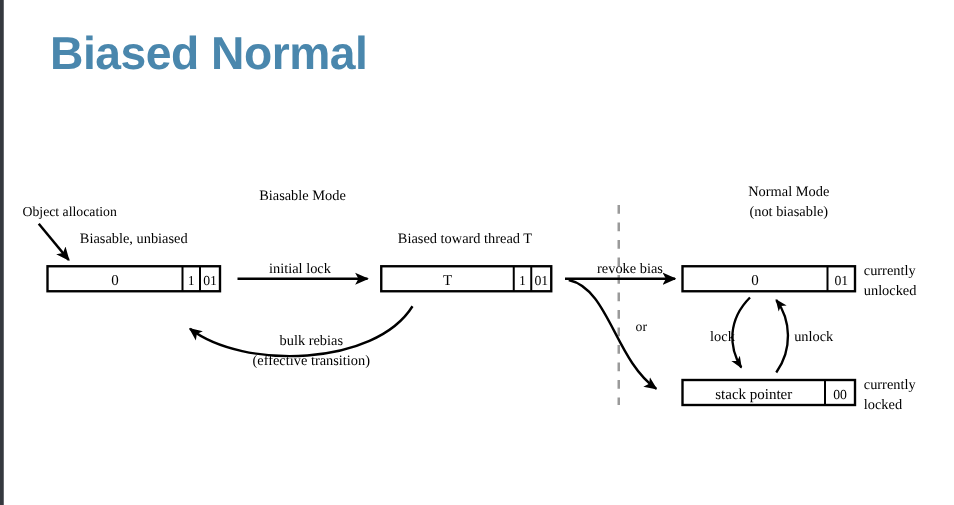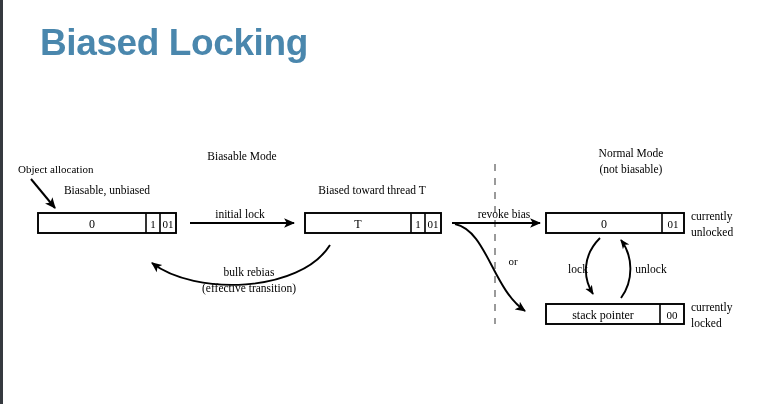--- a/index.html
+++ b/index.html
@@ -67,21 +67,21 @@
               stroke-dasharray: 7 7; }
   .arrowfill { fill: #000000; }
 </style>
 </head>
 <body>
 
 <div id="slide">
 
   <div id="left-edge"></div>
 
-  <div id="slide-title">Biased Locking</div>
+  <div id="slide-title">Biased Normal</div>
 
   <svg id="diagram" viewBox="0 0 763 230">
 
     <defs>
       <marker id="arrowhead" viewBox="0 0 10 10" refX="9" refY="5" markerWidth="5.5" markerHeight="5.5" orient="auto-start-reverse">
         <path d="M 0 0.6 L 10 5 L 0 9.4 L 2.4 5 Z" class="arrowfill"></path>
       </marker>
       <marker id="arrowhead-sm" viewBox="0 0 10 10" refX="9" refY="5" markerWidth="5" markerHeight="5" orient="auto-start-reverse">
         <path d="M 0 0.8 L 10 5 L 0 9.2 L 2.6 5 Z" class="arrowfill"></path>
       </marker>

